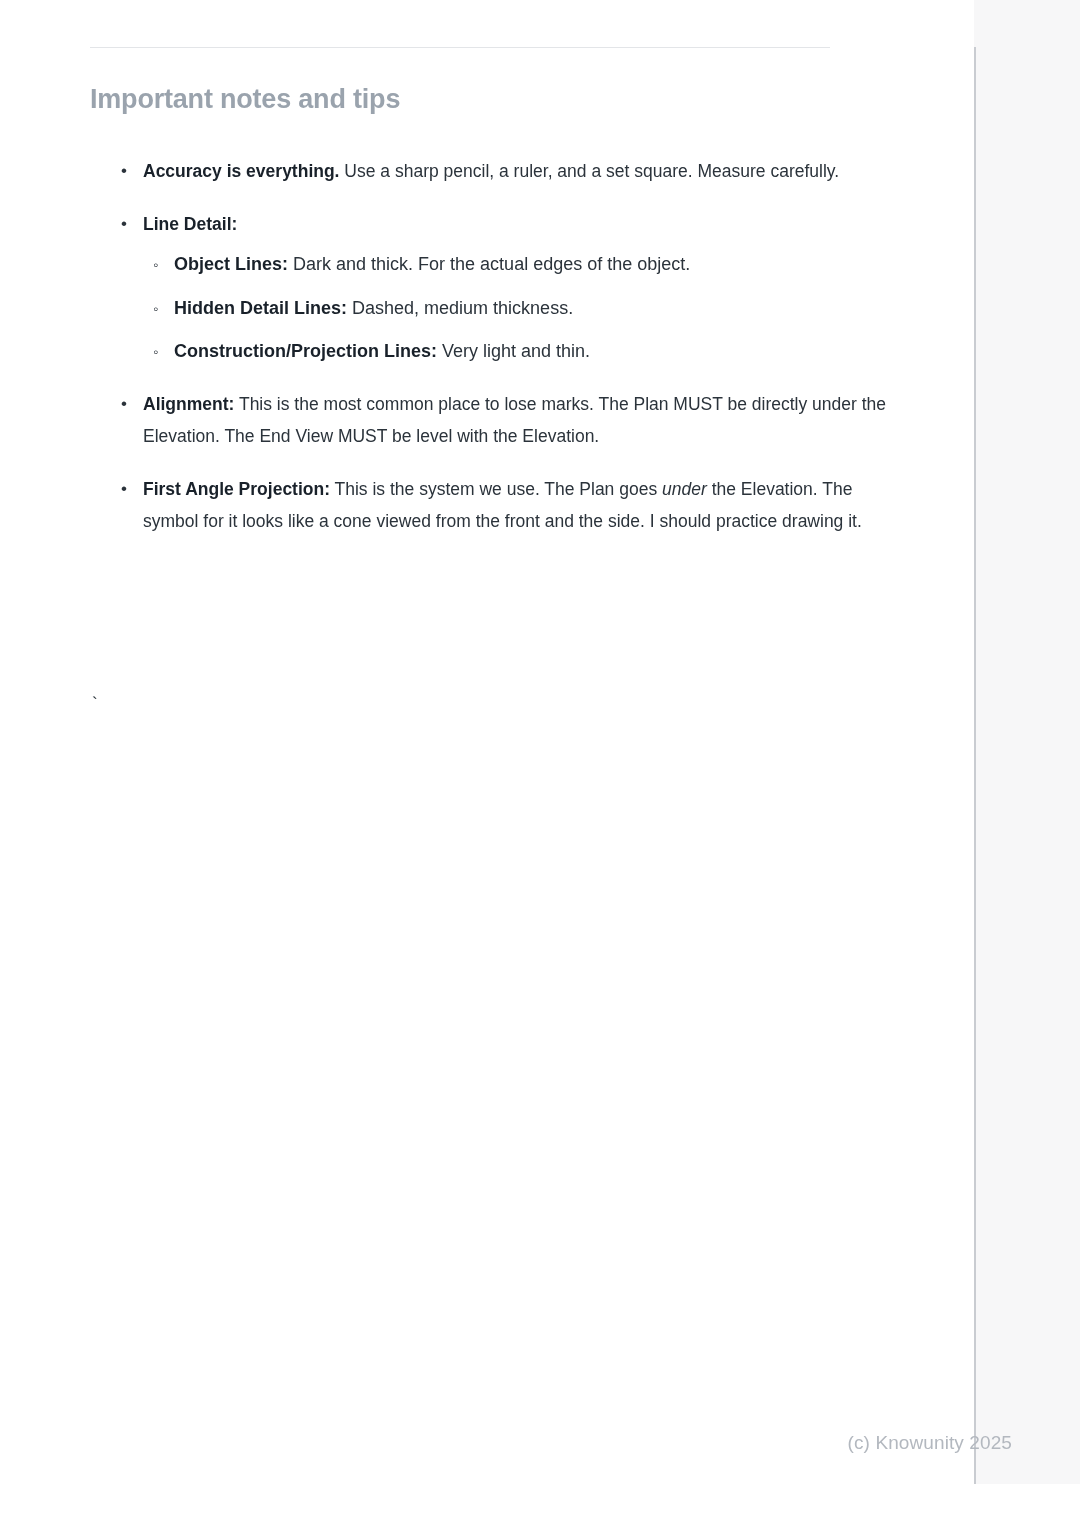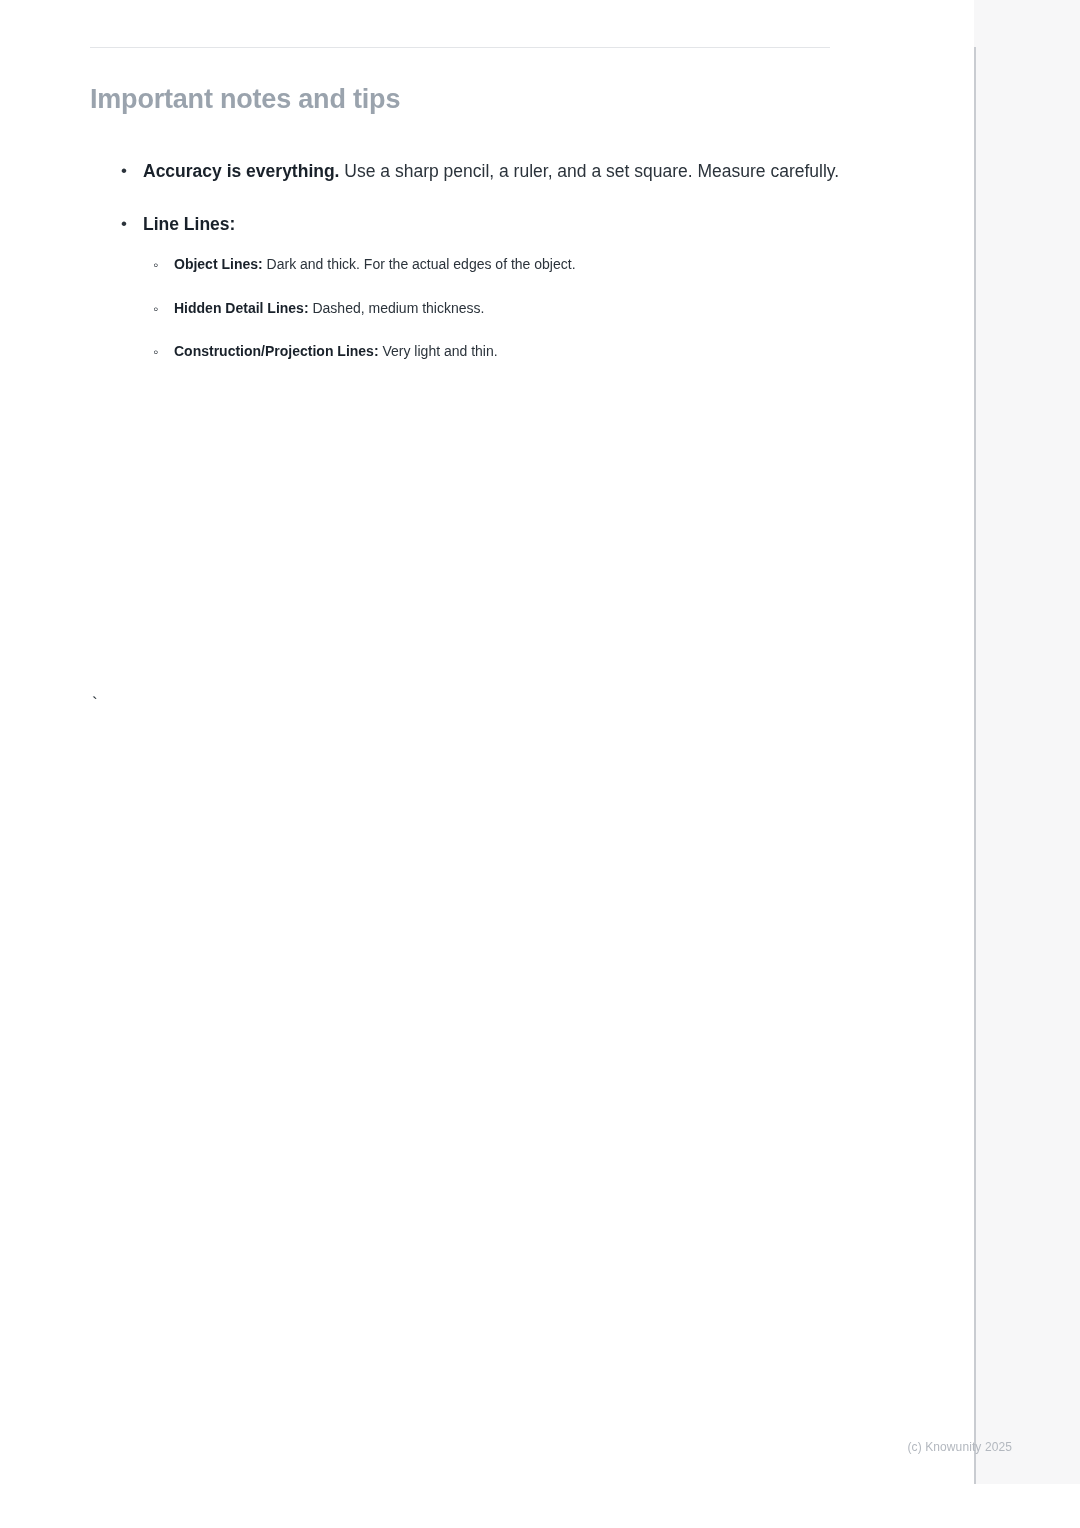--- a/index.html
+++ b/index.html
@@ -91,21 +91,21 @@
     color: #2b333b;
   }
 
   ul.lvl2 {
     margin: 8px 0 0 0;
     padding: 0 0 0 31px;
     list-style: none;
   }
   ul.lvl2 > li {
     position: relative;
-    font-size: 14px;
+    font-size: 18px;
     line-height: 32.5px;
     color: #2b333b;
     margin: 0 0 11px 0;
   }
   ul.lvl2 > li::before {
     content: "◦";
     position: absolute;
     left: -21px;
     top: 0;
     font-size: 15px;
@@ -123,21 +123,21 @@
     top: 692px;
     font-size: 17px;
     line-height: 24px;
     color: #2b333b;
   }
 
   .footer-credit {
     position: absolute;
     right: 68px;
     bottom: 74px;
-    font-size: 12px;
+    font-size: 19px;
     color: #b3b8bf;
     letter-spacing: 0.1px;
     white-space: nowrap;
   }
 </style>
 </head>
 <body>
 
 <div class="page">
 
@@ -148,35 +148,41 @@
 
   <h1 class="doc-title">Important notes and tips</h1>
 
   <ul class="lvl1">
 
     <li>
       <span class="b">Accuracy is everything.</span><span> Use a sharp pencil, a ruler, and a set square. Measure carefully.</span>
     </li>
 
     <li>
-      <span class="b">Line Lines:</span><span></span>
+      <span class="b">Line Detail:</span><span></span>
       <ul class="lvl2">
         <li>
           <span class="b">Object Lines:</span><span> Dark and thick. For the actual edges of the object.</span>
         </li>
         <li>
           <span class="b">Hidden Detail Lines:</span><span> Dashed, medium thickness.</span>
         </li>
         <li>
           <span class="b">Construction/Projection Lines:</span><span> Very light and thin.</span>
         </li>
       </ul>
     </li>
 
+    <li>
+      <span class="b">Alignment:</span><span> This is the most common place to lose marks. The Plan MUST be directly under the Elevation. The End View MUST be level with the Elevation.</span>
+    </li>
 
+    <li>
+      <span class="b">First Angle Projection:</span><span> This is the system we use. The Plan goes </span><span class="i">under</span><span> the Elevation. The symbol for it looks like a cone viewed from the front and the side. I should practice drawing it.</span>
+    </li>
 
   </ul>
 
   <div class="tick-mark">`</div>
 
   <div class="footer-credit">(c) Knowunity 2025</div>
 
 </div>
 
 </body></html>

